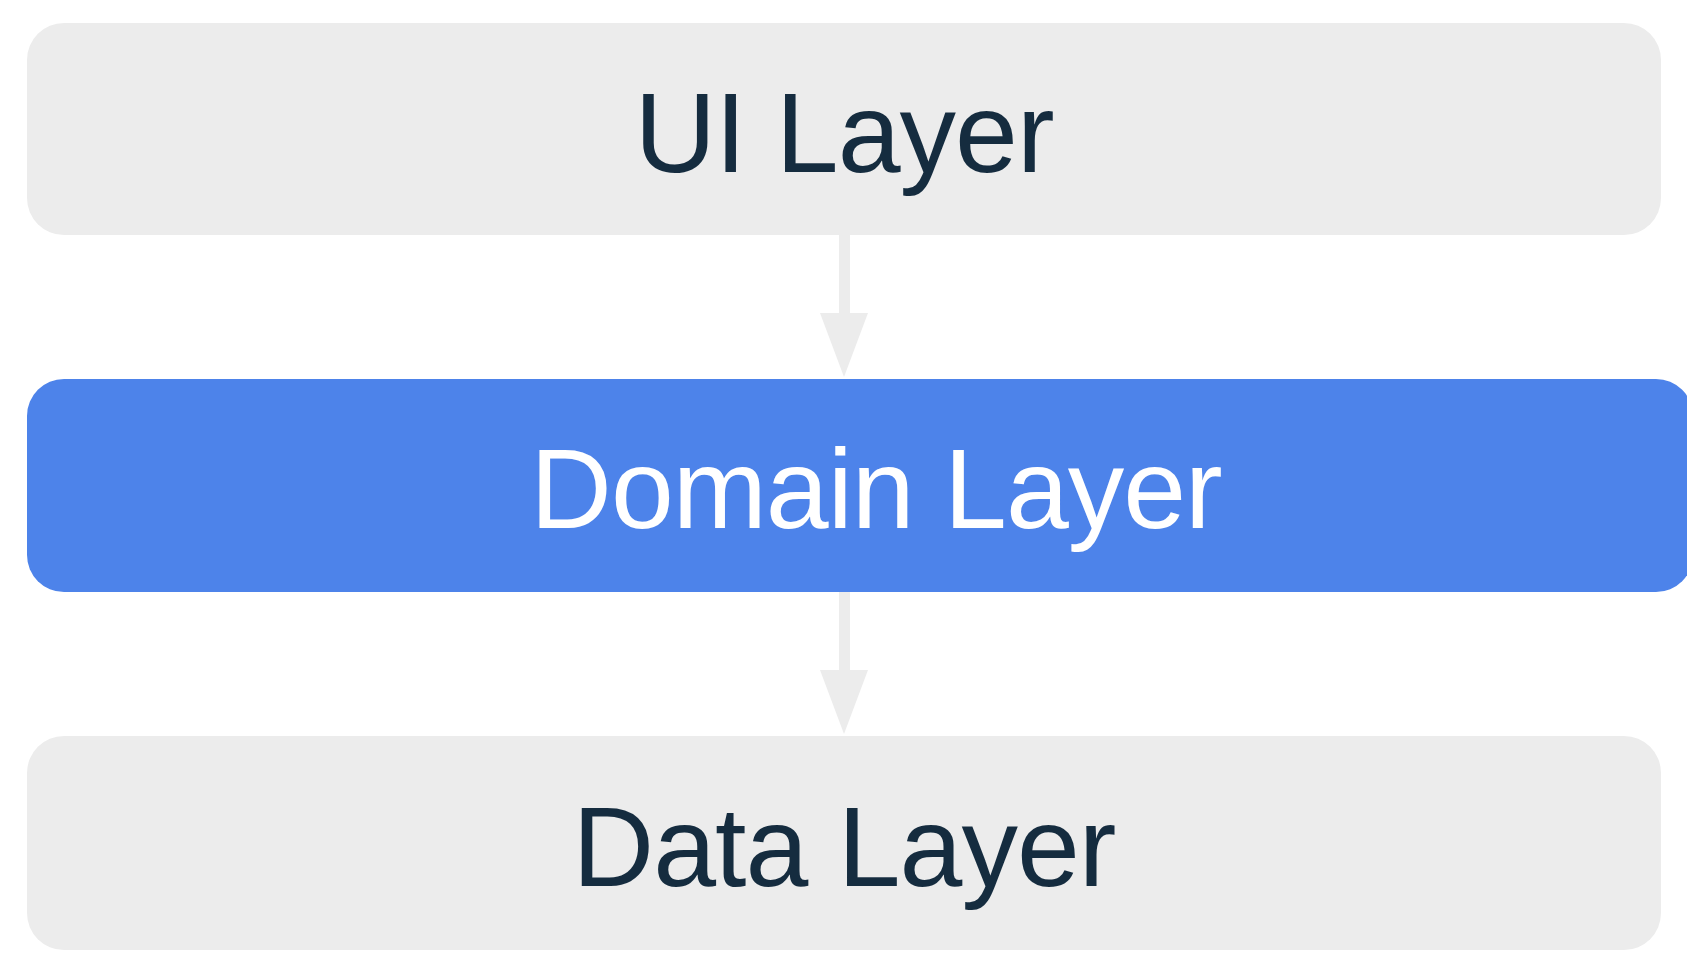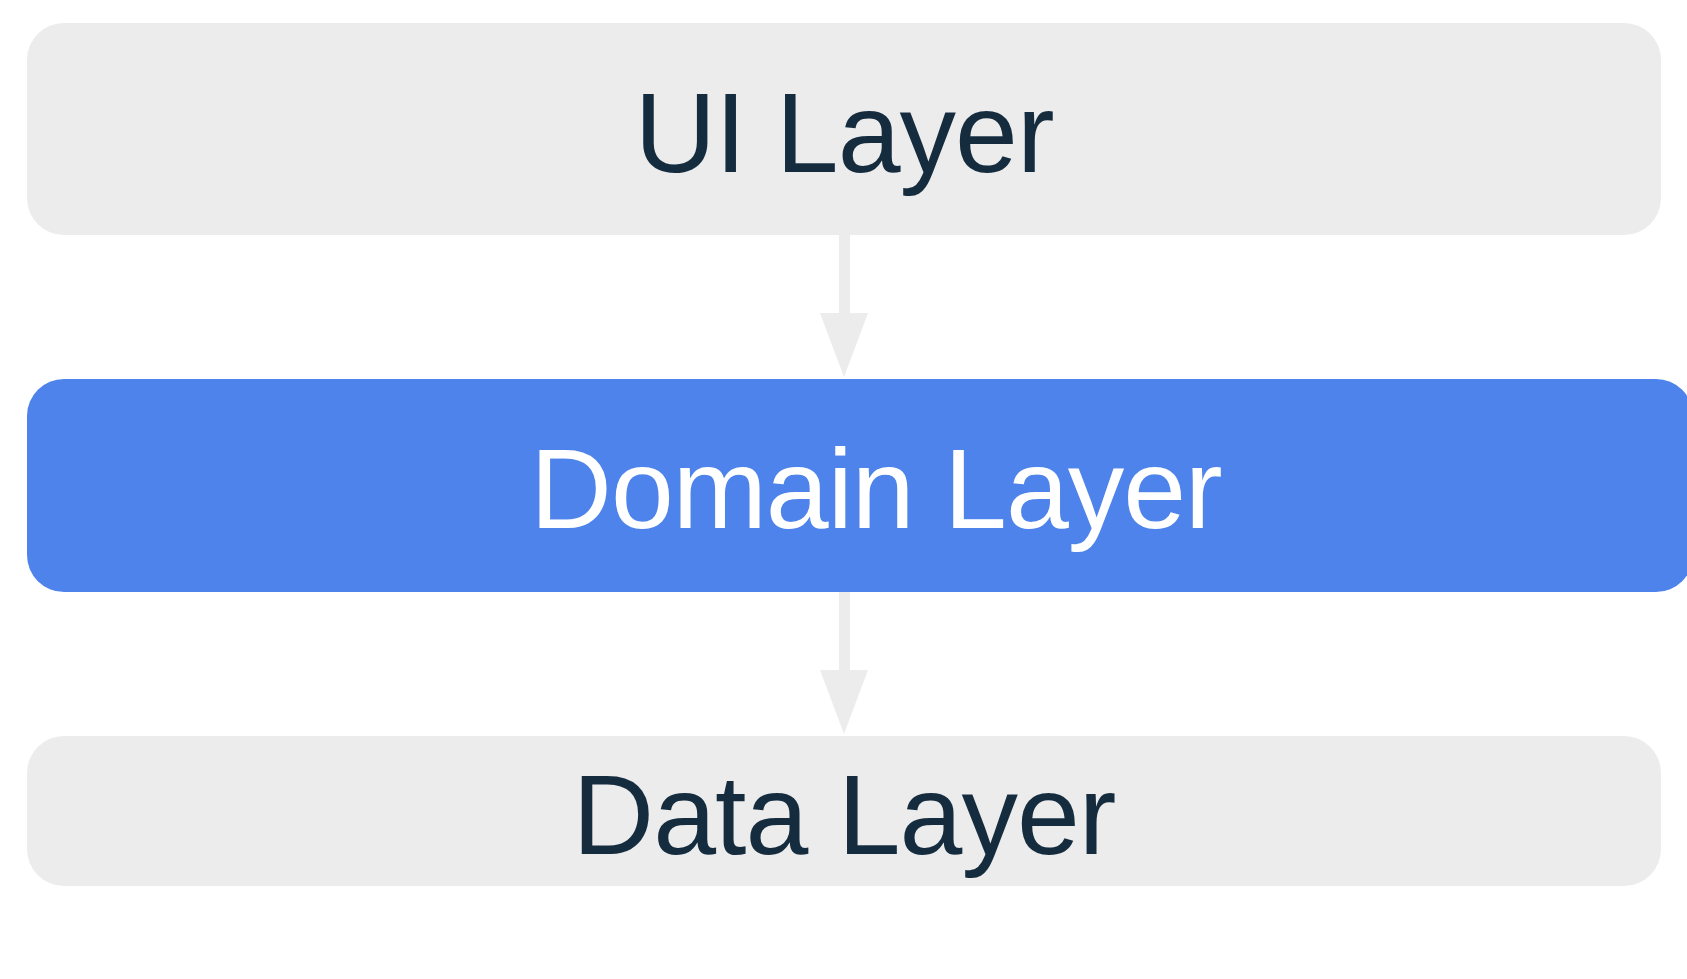--- a/index.html
+++ b/index.html
@@ -31,21 +31,21 @@
   .layer-box.neutral {
     background: var(--neutral-box-bg, #ececec);
     color: var(--neutral-box-text, #152c3f);
   }
   .layer-box.accent {
     background: var(--accent-box-bg, #4d83ea);
     color: var(--accent-box-text, #ffffff);
   }
   #box-ui     { top: 23px;  height: 212px; }
   #box-domain { top: 379px; height: 213px; padding-left: 32px; }
-  #box-data   { top: 736px; height: 150px; }
+  #box-data   { top: 736px; height: 214px; }
   .layer-label {
     font-size: 113px;
     font-weight: 400;
     letter-spacing: -1px;
     line-height: 1;
     white-space: nowrap;
     margin-top: 8px;
   }
   .arrow {
     position: absolute;

